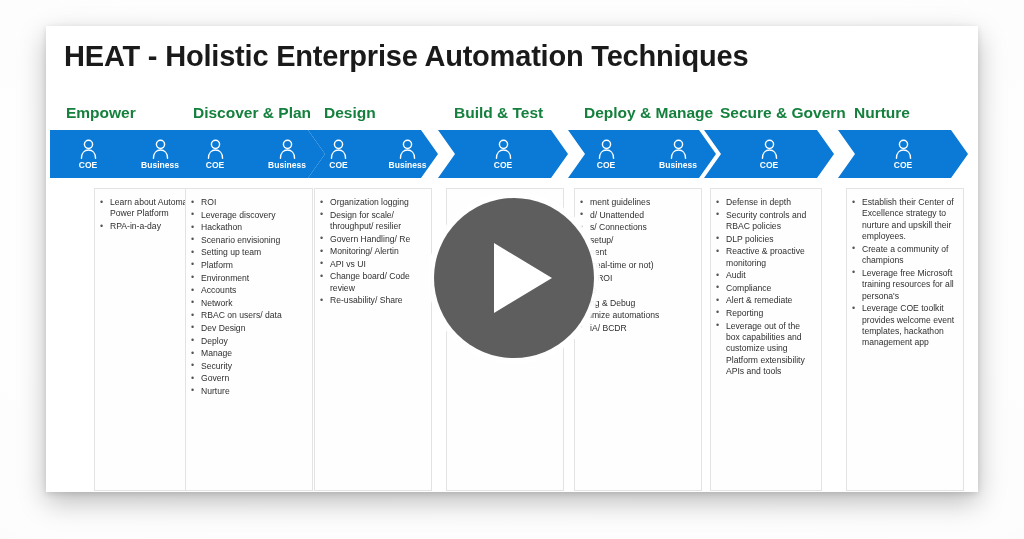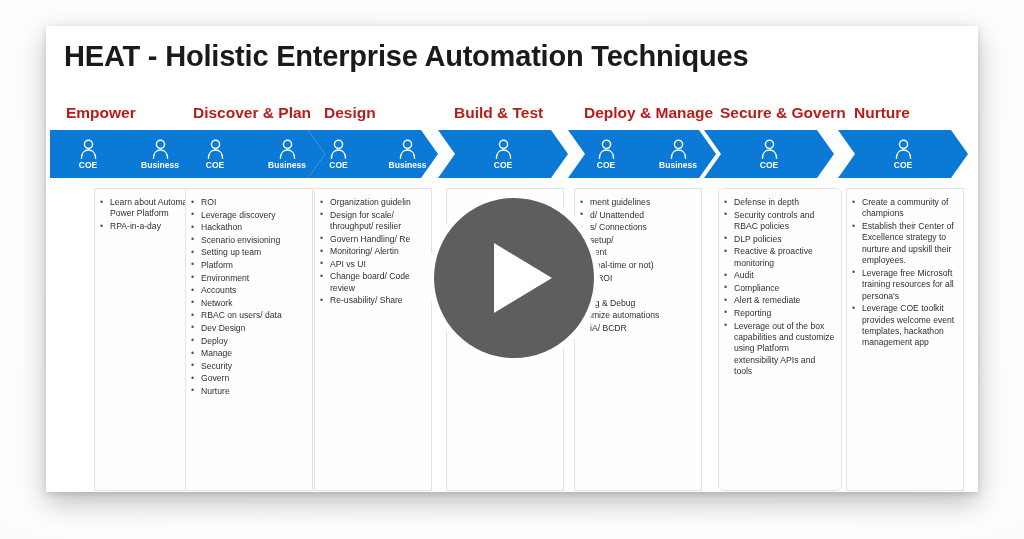--- a/index.html
+++ b/index.html
@@ -62,21 +62,21 @@
     top: 0;
     height: 380px;
   }
 
   .phase-header {
     position: absolute;
     top: 0;
     left: 16px;
     font-size: 15.5px;
     font-weight: 600;
-    color: #b91c1c;
+    color: #15803d;
     white-space: nowrap;
   }
 
   
   .phase-arrow {
     position: absolute;
     top: 26px;
     left: 0;
     height: 48px;
     background: var(--brand, #0b7ad6);
@@ -273,21 +273,21 @@
               <svg class="persona-icon" viewBox="0 0 20 21" fill="none" stroke="#ffffff" stroke-width="1.5">
                 <circle cx="10" cy="5.6" r="4.3"></circle>
                 <path d="M2.6 20.2 C2.6 14.6 6 11.6 10 11.6 C14 11.6 17.4 14.6 17.4 20.2" stroke-linecap="round"></path>
               </svg>
             </span>
             <span class="persona-label">Business</span>
           </div>
         </div>
         <div class="phase-card" style="width: 118px; left: 6px;">
           <ul class="bullets">
-            <li>Organization guidelin</li>
+            <li>Organization logging</li>
             <li>Design for scale/ throughput/ resilier</li>
             <li>Govern Handling/ Re</li>
             <li>Monitoring/ Alertin</li>
             <li>API vs UI</li>
             <li>Change board/ Code review</li>
             <li>Re-usability/ Share</li>
           </ul>
         </div>
       </div>
       <div class="phase" style="left: 392px; width: 130px;">
@@ -351,21 +351,21 @@
           <div class="persona">
             <span>
               <svg class="persona-icon" viewBox="0 0 20 21" fill="none" stroke="#ffffff" stroke-width="1.5">
                 <circle cx="10" cy="5.6" r="4.3"></circle>
                 <path d="M2.6 20.2 C2.6 14.6 6 11.6 10 11.6 C14 11.6 17.4 14.6 17.4 20.2" stroke-linecap="round"></path>
               </svg>
             </span>
             <span class="persona-label">COE</span>
           </div>
         </div>
-        <div class="phase-card" style="width: 124px; left: 14px; border-radius: 6px;">
+        <div class="phase-card" style="width: 112px; left: 6px;">
           <ul class="bullets">
             <li>Defense in depth</li>
             <li>Security controls and RBAC policies</li>
             <li>DLP policies</li>
             <li>Reactive &amp; proactive monitoring</li>
             <li>Audit</li>
             <li>Compliance</li>
             <li>Alert &amp; remediate</li>
             <li>Reporting</li>
             <li>Leverage out of the box capabilities and customize using Platform extensibility APIs and tools</li>
@@ -380,22 +380,22 @@
               <svg class="persona-icon" viewBox="0 0 20 21" fill="none" stroke="#ffffff" stroke-width="1.5">
                 <circle cx="10" cy="5.6" r="4.3"></circle>
                 <path d="M2.6 20.2 C2.6 14.6 6 11.6 10 11.6 C14 11.6 17.4 14.6 17.4 20.2" stroke-linecap="round"></path>
               </svg>
             </span>
             <span class="persona-label">COE</span>
           </div>
         </div>
         <div class="phase-card" style="width: 118px; left: 8px;">
           <ul class="bullets">
+            <li>Establish their Center of Excellence strategy to nurture and upskill their employees.</li>
             <li>Create a community of champions</li>
-            <li>Establish their Center of Excellence strategy to nurture and upskill their employees.</li>
             <li>Leverage free Microsoft training resources for all persona's</li>
             <li>Leverage COE toolkit provides welcome event templates, hackathon management app</li>
           </ul>
         </div>
       </div>
     </div>
 
 </div>
 
 <div id="play-overlay">

